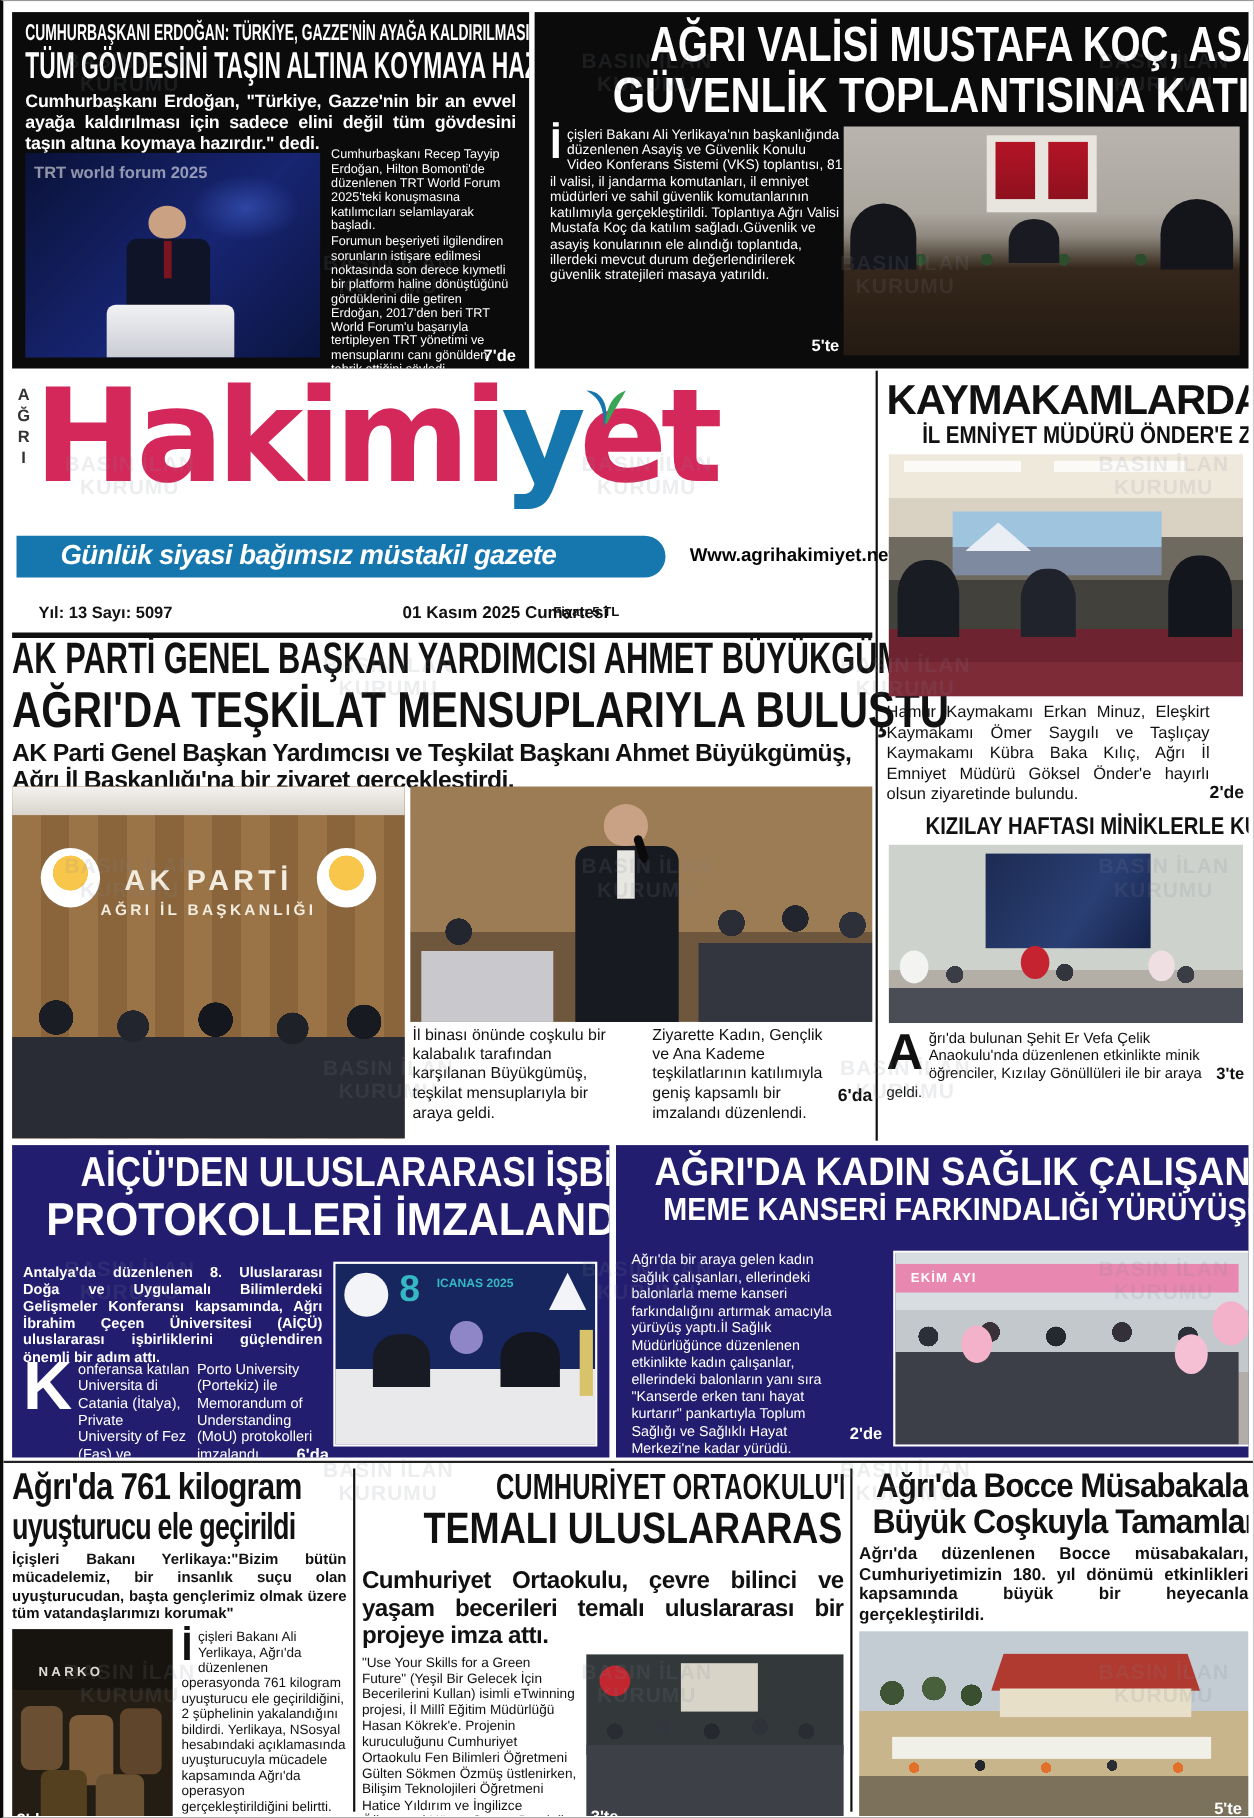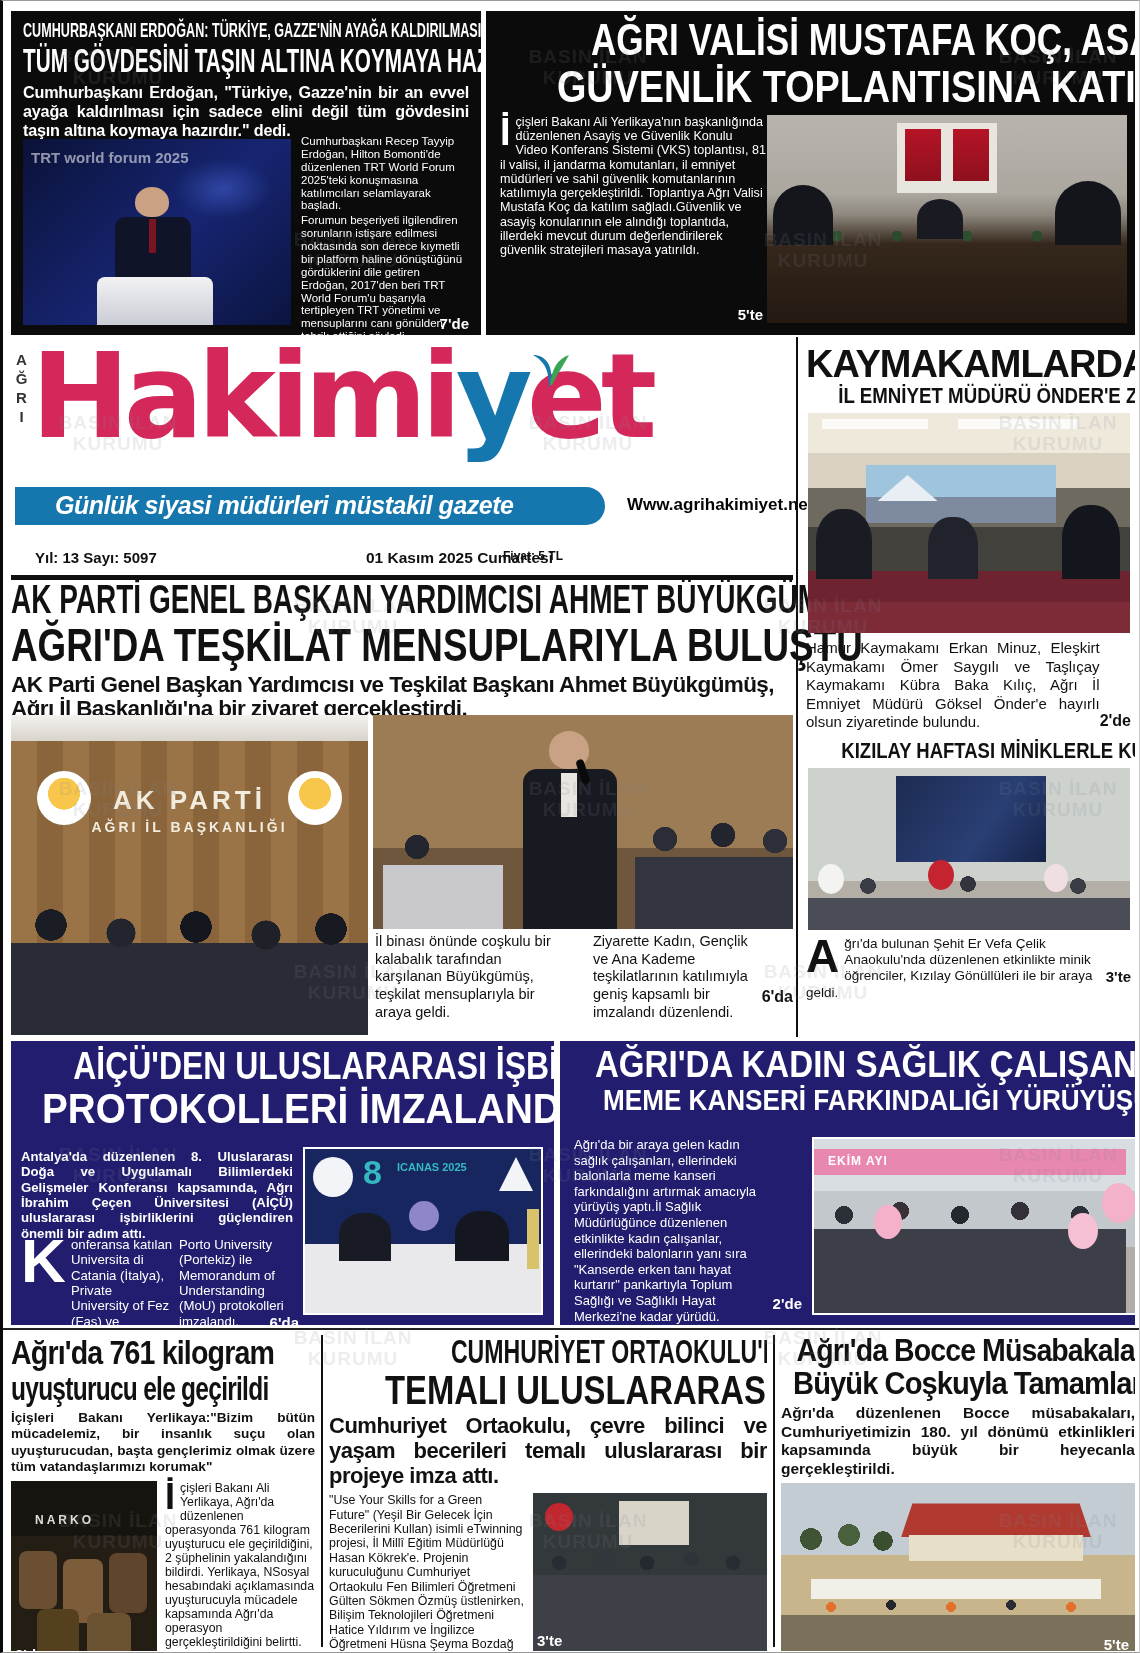--- a/index.html
+++ b/index.html
@@ -75,21 +75,21 @@
   <section style="left:8px;top:336px;width:782px;height:246px;overflow:visible;">
     <div class="abs" style="left:2px;top:14px;writing-mode:vertical-lr;text-orientation:upright;font-size:15px;font-weight:700;color:#333;letter-spacing:2px;">AĞRI</div>
     <div id="logo" class="abs" style="left:20px;top:0px;font-size:118px;font-weight:700;letter-spacing:-6px;line-height:1;">
       <span style="color:#d5285a;">Hakimi</span><span style="color:#1577ae;">y</span><span style="color:#d5285a;">et</span>
     </div>
     <svg class="abs" style="left:512px;top:8px;" width="52" height="44" viewBox="0 0 52 44">
       <path d="M26 44 C26 28 24 18 10 10 C22 10 30 20 28 36 Z" fill="#1577ae"></path>
       <path d="M27 40 C29 24 34 14 46 10 C38 24 34 30 29 40 Z" fill="#3aa655"></path>
     </svg>
     <div class="abs" style="left:4px;top:150px;width:590px;height:38px;background:#1577ae;border-radius:0 22px 22px 0;">
-      <div style="font-size:25px;font-weight:700;font-style:italic;color:#fff;padding-left:40px;line-height:37px;letter-spacing:-0.5px;">Günlük siyasi müdürleri müstakil gazete</div>
+      <div style="font-size:25px;font-weight:700;font-style:italic;color:#fff;padding-left:40px;line-height:37px;letter-spacing:-0.5px;">Günlük siyasi bağımsız müstakil gazete</div>
     </div>
     <div class="abs" style="left:616px;top:158px;font-size:17px;font-weight:700;color:#050505;">Www.agrihakimiyet.net</div>
     <div class="abs" style="left:24px;top:212px;font-size:15px;font-weight:700;">Yıl: 13 Sayı: 5097</div>
     <div class="abs" style="left:355px;top:212px;font-size:15.5px;font-weight:700;">01 Kasım 2025 Cumartesi</div>
     <div class="abs" style="left:492px;top:212px;font-size:12px;font-weight:700;">Fiyat: 5 TL</div>
     <div class="abs" style="left:0;top:238px;width:782px;height:5px;background:#101010;"></div>
   </section>
 
   <section style="left:8px;top:578px;width:782px;height:134px;overflow:visible;">
     <div style="line-height:1;"><span class="nw" style="font-size:40px;transform:scaleX(.70);transform-origin:left center;">AK PARTİ GENEL BAŞKAN YARDIMCISI AHMET BÜYÜKGÜMÜŞ</span></div>
@@ -214,21 +214,21 @@
       <div style="font-size:12.3px;line-height:1.14;padding-left:8px;">
         <span class="dropcap" style="font-size:36px;">İ</span>
         <span>çişleri Bakanı Ali Yerlikaya, Ağrı'da düzenlenen operasyonda 761 kilogram uyuşturucu ele geçirildiğini, 2 şüphelinin yakalandığını bildirdi. Yerlikaya, NSosyal hesabındaki açıklamasında uyuşturucuyla mücadele kapsamında Ağrı'da operasyon gerçekleştirildiğini belirtti.</span>
       </div>
     </div>
   </section>
 
   <section style="left:326px;top:1334px;width:438px;height:316px;">
     <span class="ctr" style="line-height:1;"><span class="nw" style="font-size:33px;transform:scaleX(.70);transform-origin:center;">CUMHURİYET ORTAOKULU'NDAN YEŞİL GELECEK</span></span>
     <span class="ctr" style="line-height:1;margin-top:2px;"><span class="nw" style="font-size:40px;transform:scaleX(.82);transform-origin:center;">TEMALI ULUSLARARASI PROJE</span></span>
-    <p class="just" style="font-size:22px;font-weight:700;line-height:1.14;margin-top:3px;letter-spacing:-0.5px;">Cumhuriyet Ortaokulu, çevre bilinci ve yaşam becerileri temalı uluslararası bir projeye imza attı.</p>
+    <p class="just" style="font-size:22px;font-weight:700;line-height:1.14;margin-top:14px;letter-spacing:-0.5px;">Cumhuriyet Ortaokulu, çevre bilinci ve yaşam becerileri temalı uluslararası bir projeye imza attı.</p>
     <div style="display:flex;margin-top:5px;">
       <div style="width:204px;flex:none;font-size:12.4px;line-height:1.16;padding-right:8px;">"Use Your Skills for a Green Future" (Yeşil Bir Gelecek İçin Becerilerini Kullan) isimli eTwinning projesi, İl Millî Eğitim Müdürlüğü Hasan Kökrek'e. Projenin kuruculuğunu Cumhuriyet Ortaokulu Fen Bilimleri Öğretmeni Gülten Sökmen Özmüş üstlenirken, Bilişim Teknolojileri Öğretmeni Hatice Yıldırım ve İngilizce Öğretmeni Hüsna Şeyma Bozdağ proje ortağı olarak yer aldı.</div>
       <div class="photo-rel" style="flex:1;height:158px;background:linear-gradient(#33383a 0 58%,#9aa0a6 58% 100%);">
         <div class="ph-ov" style="left:12px;top:10px;width:28px;height:28px;border-radius:50%;background:#c22730;"></div>
         <div class="ph-ov" style="left:86px;top:8px;width:70px;height:44px;background:#d8d4c8;"></div>
         <div class="ph-ov" style="left:0;top:54px;width:100%;height:104px;background:radial-gradient(circle 12px at 26px 16px,#2a2c34 60%,transparent 61%),radial-gradient(circle 12px at 70px 12px,#34363e 60%,transparent 61%),radial-gradient(circle 12px at 114px 16px,#26282f 60%,transparent 61%),radial-gradient(circle 12px at 158px 12px,#30323a 60%,transparent 61%),radial-gradient(circle 12px at 200px 16px,#2a2c34 60%,transparent 61%),linear-gradient(transparent 0 28px,#3e4048 28px 100%);"></div>
         <div class="ph-ov pref" style="left:4px;bottom:2px;color:#fff;font-size:15px;">3'te</div>
       </div>
     </div>
   </section>

